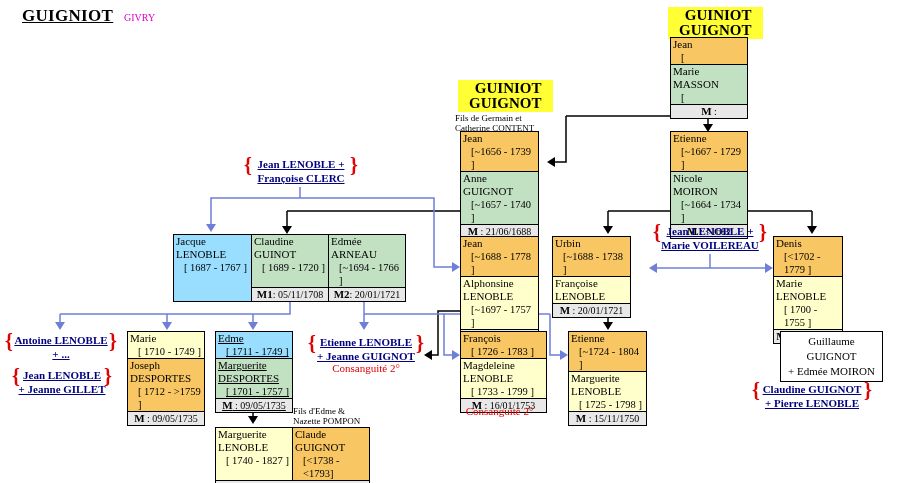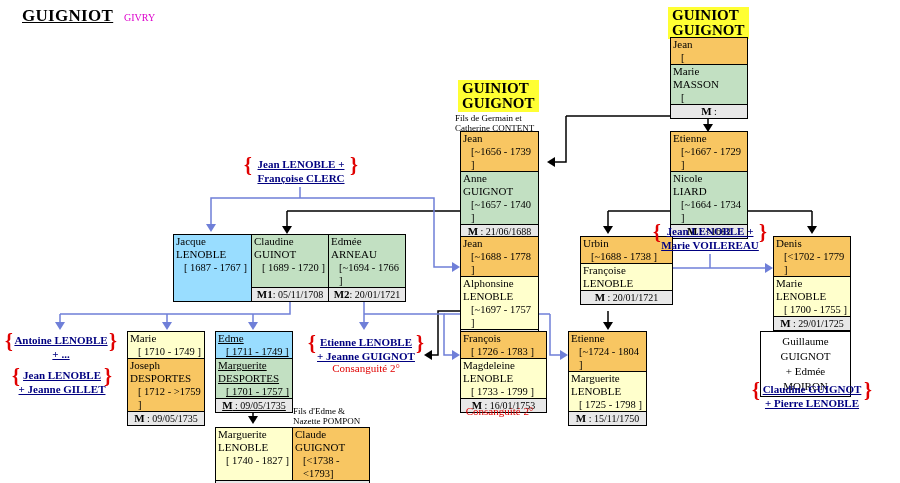--- a/index.html
+++ b/index.html
@@ -2,21 +2,21 @@
 <html><head>
 <meta charset="utf-8">
 <style>
   html, body { margin:0; padding:0; background:#ffffff; }
   body { width:900px; height:483px; position:relative; overflow:hidden;
          font-family:"Liberation Serif", "DejaVu Serif", serif; color:#000; }
   .abs { position:absolute; }
   #lines { position:absolute; left:0; top:0; width:900px; height:483px; }
   .title { left:22px; top:6px; font-size:17px; font-weight:bold; text-decoration:underline; letter-spacing:0.3px; }
   .place { left:124px; top:12px; font-size:10px; color:#dd00cc; }
-  .surname-hl { background:#ffff33; font-weight:bold; font-size:15px; line-height:15px; text-align:left; padding:1px 4px; }
+  .surname-hl { background:#ffff33; font-weight:bold; font-size:15px; line-height:15px; text-align:right; padding:1px 11px; }
   .note { font-size:9px; line-height:10px; }
   .box { position:absolute; border:1px solid #000; box-sizing:border-box; font-size:11px; line-height:13px; }
   .cell { padding:0 2px; border-bottom:1px solid #000; box-sizing:border-box; }
   .cell:last-child { border-bottom:none; }
   .c-orange { background:#f8c662; }
   .c-green  { background:#c2e0c2; }
   .c-yellow { background:#ffffcc; }
   .c-blue   { background:#99ddff; }
   .c-grey   { background:#e8e8e8; }
   .dates { padding-left:8px; font-size:10.5px; }
@@ -156,21 +156,21 @@
   <div class="cell c-grey mrow"><b>M</b> <span>: 21/06/1688</span></div>
 </div>
 
 <div class="box" style="left:670px; top:131px; width:78px;">
   <div class="cell c-orange">
     <div>Etienne</div>
     <div class="dates">[~1667 - 1729 ]</div>
   </div>
   <div class="cell c-green">
     <div>Nicole</div>
-    <div>LIARD</div>
+    <div>MOIRON</div>
     <div class="dates">[~1664 - 1734 ]</div>
   </div>
   <div class="cell c-grey mrow"><b>M</b> <span>: &lt;1682</span></div>
 </div>
 
 <div class="link-grp" style="left:244px; top:157px; width:114px;">
   <span class="brace" style="left:0;">{</span>
   <div><a>Jean LENOBLE +</a></div>
   <div><a>Françoise CLERC</a></div>
   <span class="brace" style="right:0;">}</span>
@@ -202,40 +202,40 @@
     <div class="dates">[~1688 - 1778 ]</div>
   </div>
   <div class="cell c-yellow">
     <div>Alphonsine</div>
     <div>LENOBLE</div>
     <div class="dates">[~1697 - 1757 ]</div>
   </div>
   <div class="cell c-grey mrow"><b>M</b> <span>: 06/02/1719</span></div>
 </div>
 
-<div class="box" style="left:580px; top:236px; width:93px;">
+<div class="box" style="left:552px; top:236px; width:79px;">
   <div class="cell c-orange">
     <div>Urbin</div>
     <div class="dates">[~1688 - 1738 ]</div>
   </div>
   <div class="cell c-yellow">
     <div>Françoise</div>
     <div>LENOBLE</div>
   </div>
   <div class="cell c-grey mrow"><b>M</b> <span>: 20/01/1721</span></div>
 </div>
 
 <div class="link-grp" style="left:653px; top:224px; width:114px;">
   <span class="brace" style="left:0;">{</span>
   <div><a>Jean LENOBLE +</a></div>
   <div><a>Marie VOILEREAU</a></div>
   <span class="brace" style="right:0;">}</span>
 </div>
 
-<div class="box" style="left:773px; top:236px; width:78px;">
+<div class="box" style="left:773px; top:236px; width:70px;">
   <div class="cell c-orange">
     <div>Denis</div>
     <div class="dates">[&lt;1702 - 1779 ]</div>
   </div>
   <div class="cell c-yellow">
     <div>Marie</div>
     <div>LENOBLE</div>
     <div class="dates">[ 1700 - 1755 ]</div>
   </div>
   <div class="cell c-grey mrow"><b>M</b> <span>: 29/01/1725</span></div>
@@ -309,21 +309,21 @@
     <div class="dates">[~1724 - 1804 ]</div>
   </div>
   <div class="cell c-yellow">
     <div>Marguerite</div>
     <div>LENOBLE</div>
     <div class="dates">[ 1725 - 1798 ]</div>
   </div>
   <div class="cell c-grey mrow"><b>M</b> <span>: 15/11/1750</span></div>
 </div>
 
-<div class="plain-box" style="left:760px; top:331px; width:91px;">
+<div class="plain-box" style="left:780px; top:331px; width:103px;">
   <div>Guillaume GUIGNOT</div>
   <div>+ Edmée MOIRON</div>
 </div>
 
 <div class="link-grp" style="left:752px; top:382px; width:120px;">
   <span class="brace" style="left:0;">{</span>
   <div><a>Claudine GUIGNOT</a></div>
   <div><a>+ Pierre LENOBLE</a></div>
   <span class="brace" style="right:0;">}</span>
 </div>

